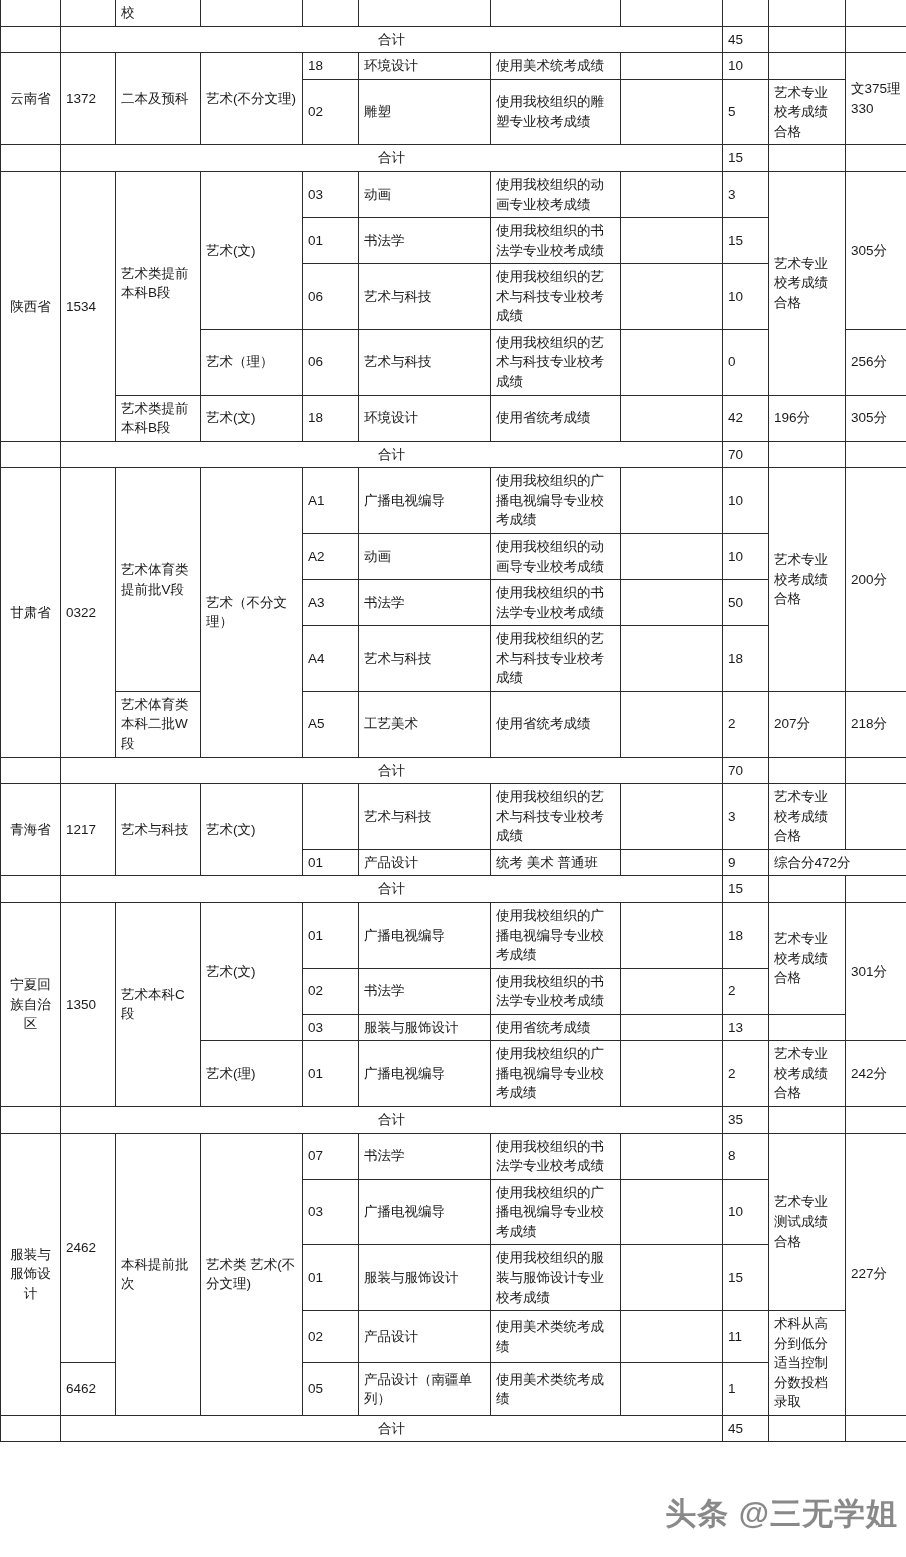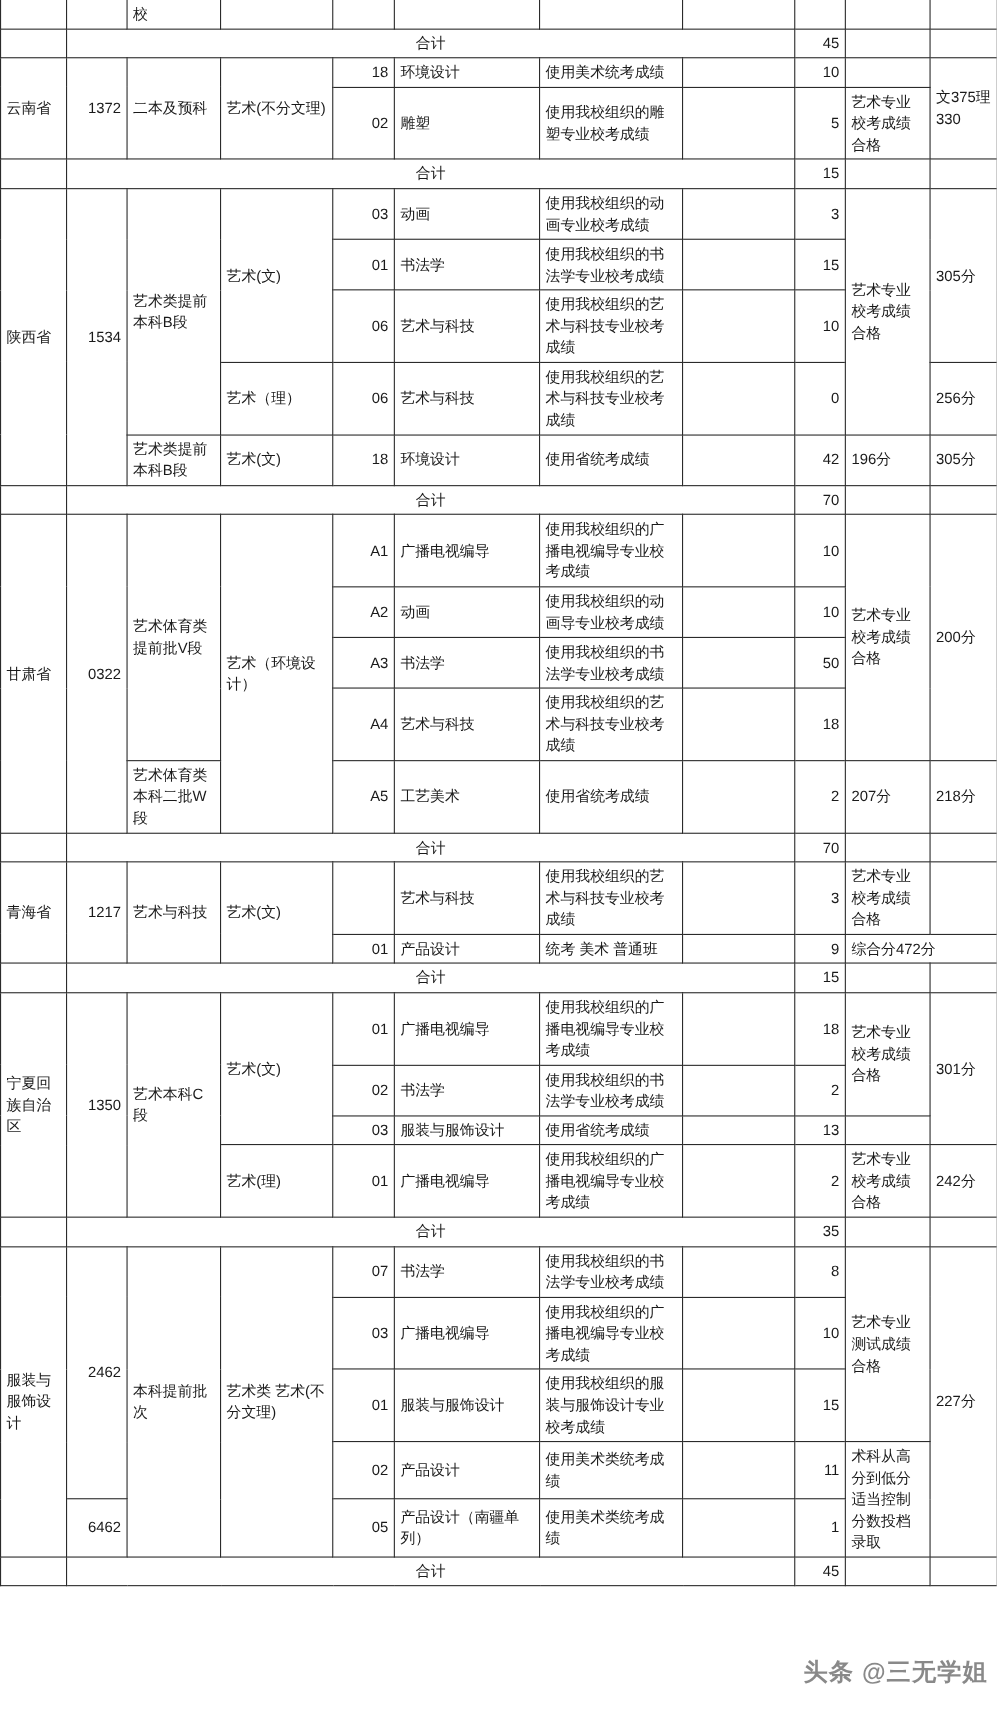--- a/index.html
+++ b/index.html
@@ -35,31 +35,31 @@
   col.c-batch  { width: 85px; }
   col.c-cat    { width: 102px; }
   col.c-major  { width: 56px; }
   col.c-name   { width: 132px; }
   col.c-desc   { width: 130px; }
   col.c-blank  { width: 102px; }
   col.c-count  { width: 46px; }
   col.c-note   { width: 77px; }
   col.c-score  { width: 61px; }
 
-  td.prov { text-align: left; }
-  td.num { text-align: right; }
+  td.prov { text-align: center; }
+  td.num { text-align: left; }
   td.total-label { text-align: center; }
 
   .top-cut { border-top: none !important; }
 
   .watermark {
     position: absolute;
     right: 8px;
     bottom: 22px;
-    font-size: 22px;
+    font-size: 31px;
     font-weight: bold;
     color: rgba(40,40,40,0.55);
     letter-spacing: 1px;
     white-space: nowrap;
     pointer-events: none;
     font-family: "Liberation Sans", "DejaVu Sans", sans-serif;
   }
 </style>
 </head>
 <body>
@@ -183,21 +183,21 @@
     <td class="total-label" colspan="7">合计</td>
     <td class="num">70</td>
     <td></td>
     <td></td>
   </tr>
 
   <tr>
     <td class="prov" rowspan="5">甘肃省</td>
     <td class="num" rowspan="5">0322</td>
     <td rowspan="4">艺术体育类提前批V段</td>
-    <td rowspan="5">艺术（环境设计）</td>
+    <td rowspan="5">艺术（不分文理）</td>
     <td class="num">A1</td>
     <td>广播电视编导</td>
     <td>使用我校组织的广播电视编导专业校考成绩</td>
     <td></td>
     <td class="num">10</td>
     <td rowspan="4">艺术专业校考成绩合格</td>
     <td rowspan="4">200分</td>
   </tr>
   <tr>
     <td class="num">A2</td>

